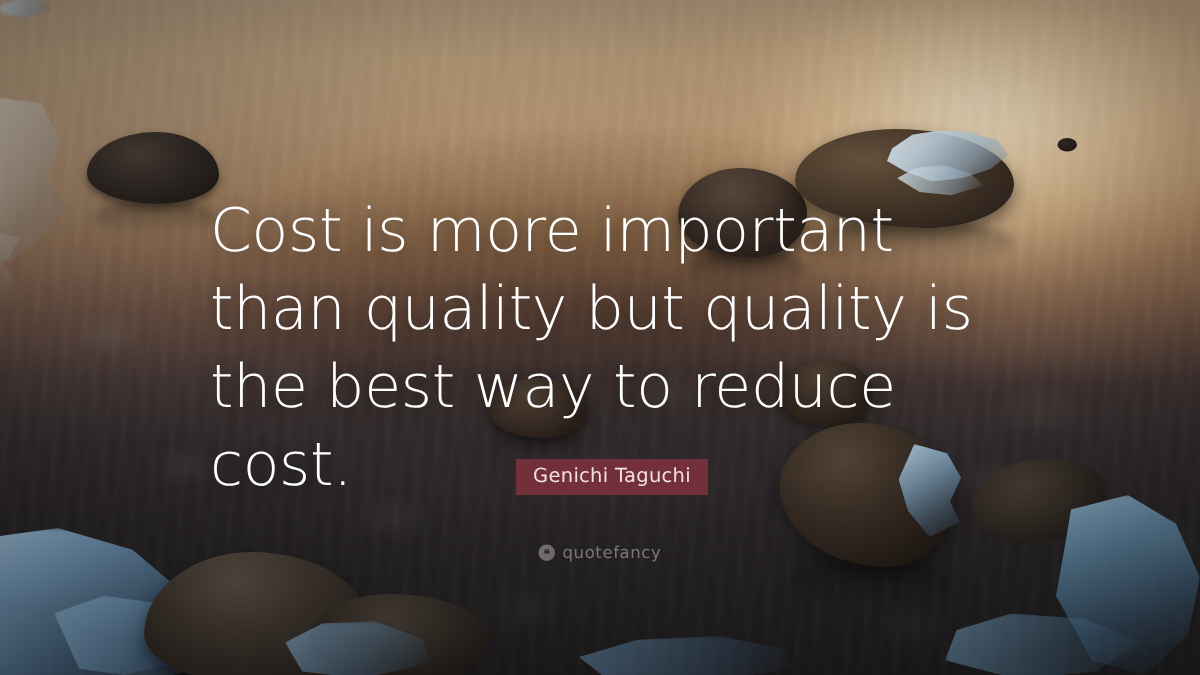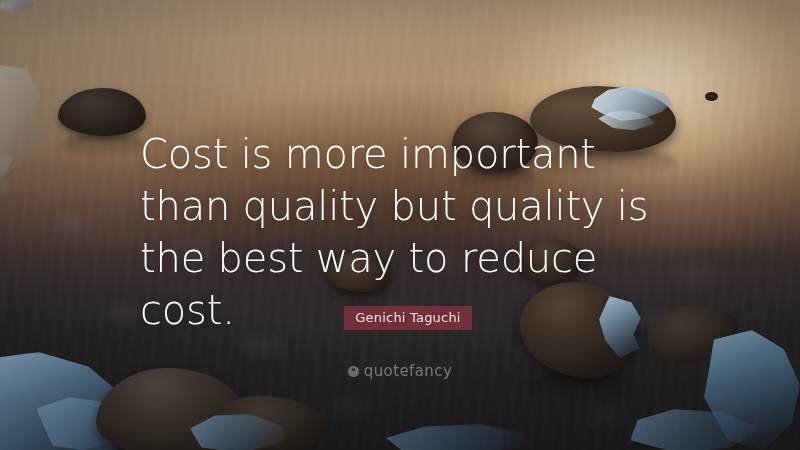--- a/index.html
+++ b/index.html
@@ -445,21 +445,21 @@
     align-items: center;
     justify-content: center;
     color: #3a3634;
     font-size: 8px;
     line-height: 1;
     font-family: "DejaVu Serif", serif;
     font-weight: 700;
   }
   .wm-text {
     color: #cfcbc7;
-    font-size: 15px;
+    font-size: 11px;
     letter-spacing: 0.4px;
     font-family: "DejaVu Sans", sans-serif;
     font-weight: 400;
   }
 </style>
 </head>
 <body>
 
 <div class="stage">
 

